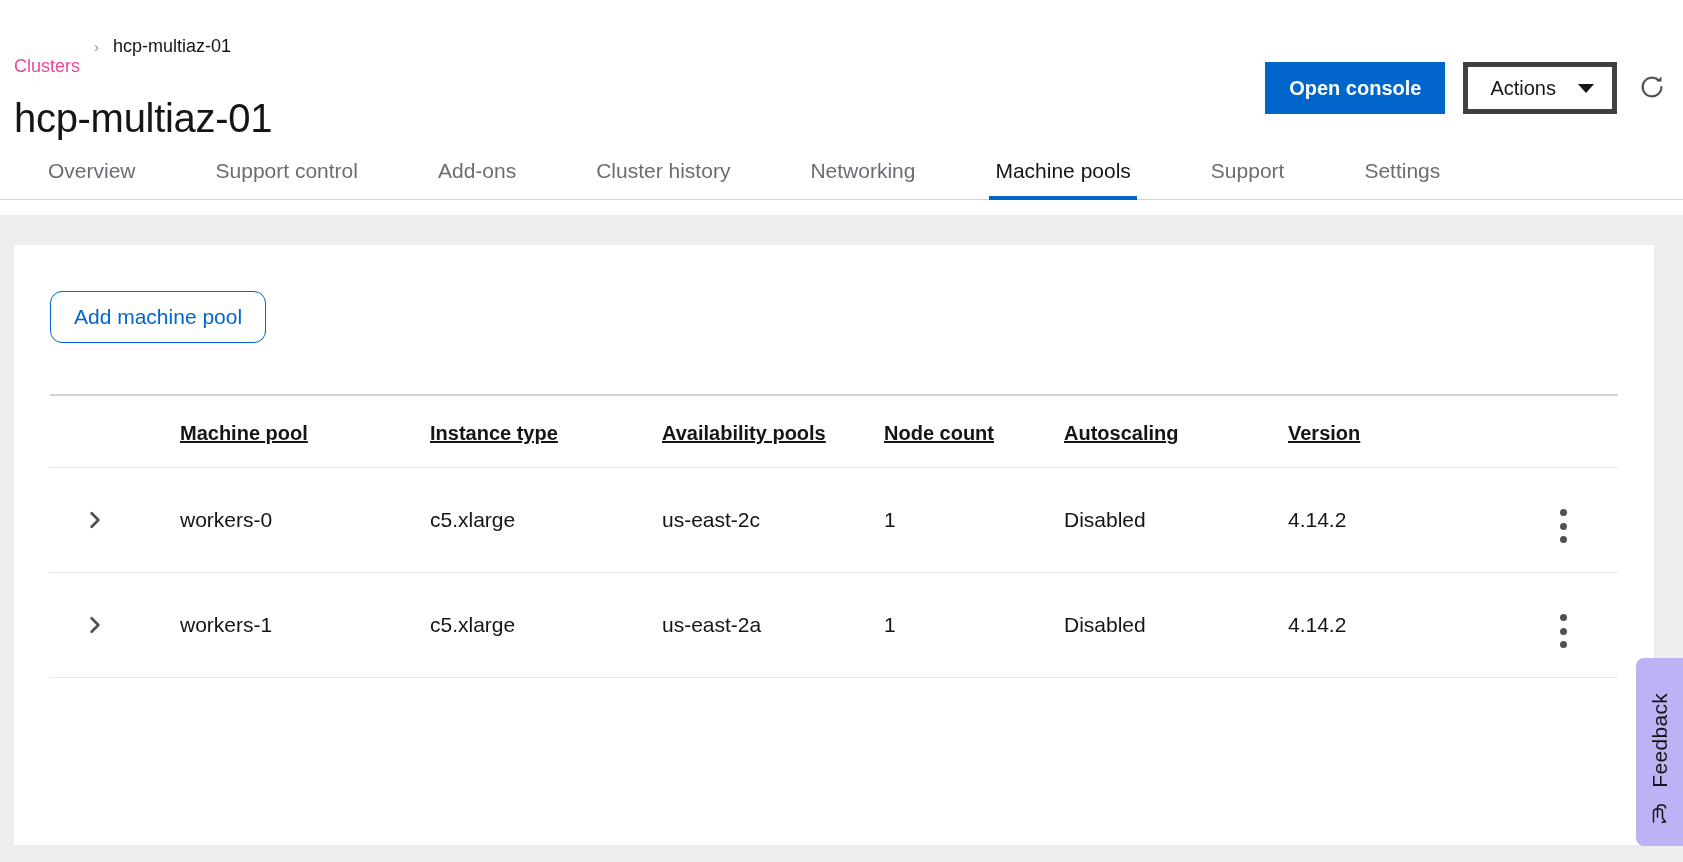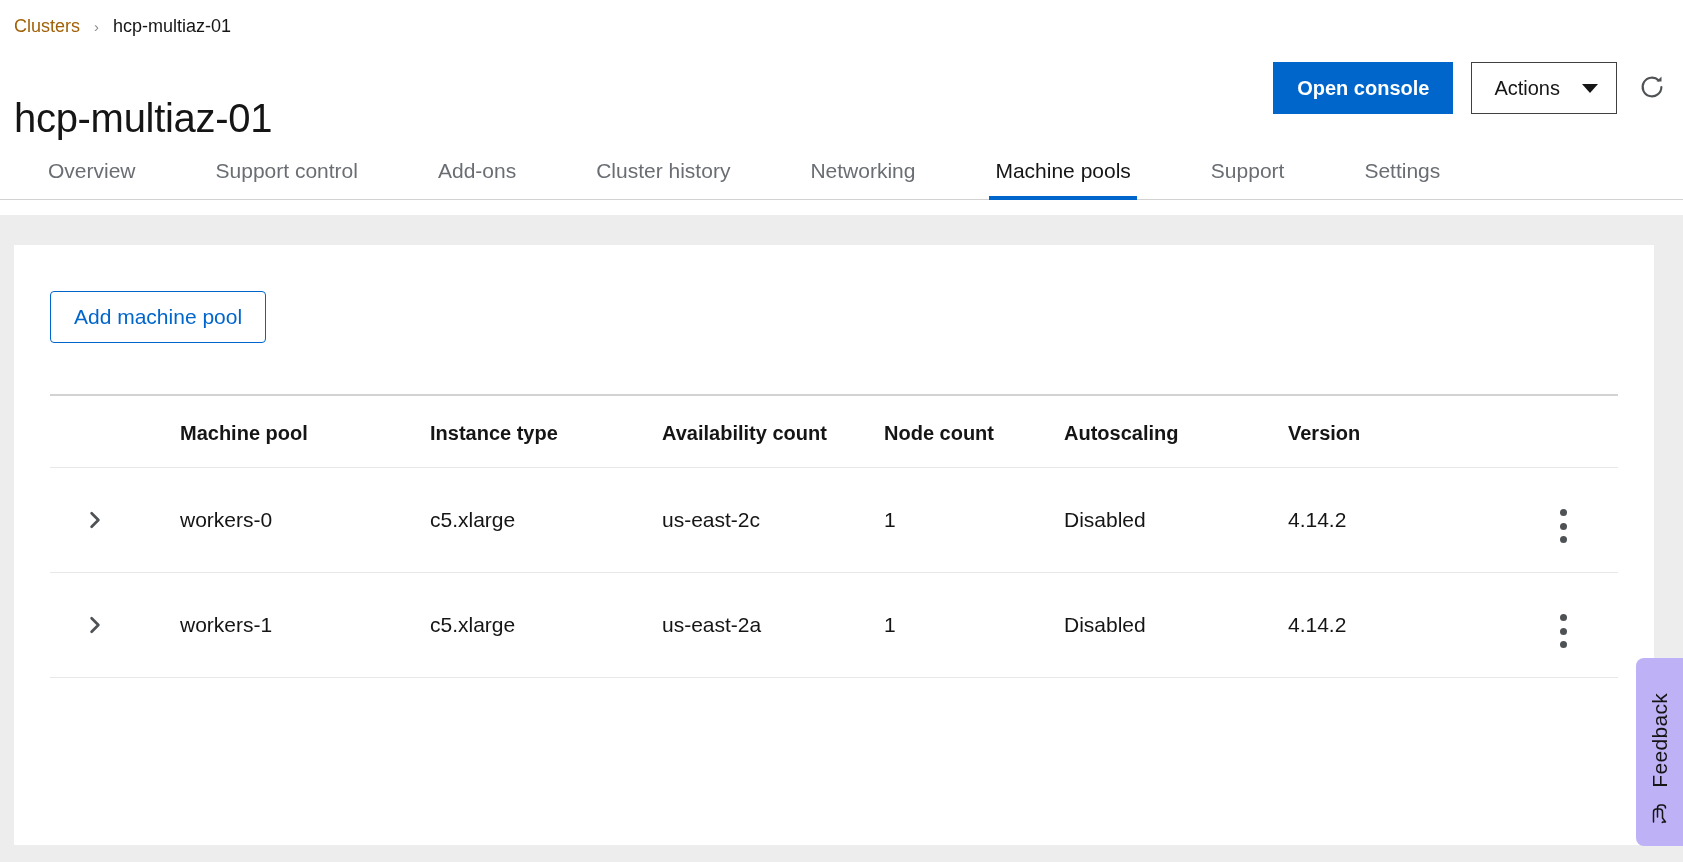--- a/index.html
+++ b/index.html
@@ -14,21 +14,21 @@
 
   
   .header-area {
     position: absolute; top: 0; left: 0; width: 1683px; height: 215px;
     background: #ffffff;
   }
   .breadcrumb {
     position: absolute; left: 14px; top: 16px;
     display: flex; align-items: center; font-size: 18px; color: #151515;
   }
-  .breadcrumb .crumb-link { color: #a16207; cursor: pointer; }
+  .breadcrumb .crumb-link { color: #ec4899; cursor: pointer; margin-top: 40px; }
   .breadcrumb .crumb-sep {
     color: #8a8d90; margin: 0 14px; font-size: 15px; line-height: 1;
     display: inline-flex; align-items: center;
   }
   .breadcrumb .crumb-current { color: #151515; }
 
   .title-row {
     position: absolute; left: 0; right: 0; top: 60px; height: 62px;
   }
   .page-title {
@@ -41,21 +41,21 @@
     position: absolute; right: 14px; top: 2px;
     display: flex; align-items: center; gap: 18px;
   }
   .btn-primary {
     background: #0066cc; color: #ffffff; border: none;
     font-family: inherit; font-size: 20px; font-weight: bold;
     padding: 0 24px; height: 52px; line-height: 52px;
     cursor: pointer; white-space: nowrap;
   }
   .btn-secondary {
-    background: #ffffff; color: #151515; border: 1px solid #404040;
+    background: #ffffff; color: #151515; border: 5px solid #404040;
     font-family: inherit; font-size: 20px; font-weight: 400;
     padding: 0 18px 0 22px; height: 52px;
     cursor: pointer; display: inline-flex; align-items: center; gap: 22px;
     white-space: nowrap;
   }
   .caret { width: 0; height: 0; border-left: 8px solid transparent;
            border-right: 8px solid transparent; border-top: 9px solid #151515; }
   .icon-btn {
     background: transparent; border: none; cursor: pointer;
     width: 34px; height: 34px; display: inline-flex;
@@ -82,33 +82,34 @@
   }
 
   
   .card {
     position: absolute; left: 14px; top: 245px;
     width: 1640px; height: 600px; background: #ffffff;
   }
   .add-pool-btn {
     position: absolute; left: 36px; top: 46px;
     background: #ffffff; color: #0066cc; border: 1px solid #0066cc;
-    border-radius: 4px; font-family: inherit; font-size: 21px;
+    border-radius: 12px; font-family: inherit; font-size: 21px;
     height: 52px; padding: 0 23px; cursor: pointer; white-space: nowrap;
   }
 
   table.pools {
     position: absolute; left: 36px; top: 149px;
     width: 1568px; border-collapse: collapse; table-layout: fixed;
   }
   table.pools thead th {
     text-align: left; font-size: 20px; font-weight: bold; color: #151515;
     padding: 26px 0 22px 0; border-top: 2px solid #d2d2d2;
     border-bottom: 1px solid #e8e8e8;
     white-space: nowrap;
+    text-decoration: underline;
   }
   table.pools tbody td {
     font-size: 21px; color: #151515; padding: 29px 0;
     border-bottom: 1px solid #e8e8e8; vertical-align: middle;
     white-space: nowrap;
   }
   table.pools tbody tr:last-child td { border-bottom: 1px solid #e8e8e8; }
 
   .col-toggle  { width: 130px; }
   .col-name    { width: 250px; }
@@ -210,21 +211,21 @@
           <col class="col-count">
           <col class="col-scale">
         <col class="col-version">
           <col class="col-kebab">
       </colgroup>
       <thead>
         <tr>
           <th></th>
           <th>Machine pool</th>
           <th>Instance type</th>
-          <th>Availability count</th>
+          <th>Availability pools</th>
           <th>Node count</th>
           <th>Autoscaling</th>
           <th>Version</th>
           <th></th>
         </tr>
       </thead>
       <tbody>
 
         <tr>
           <td>

